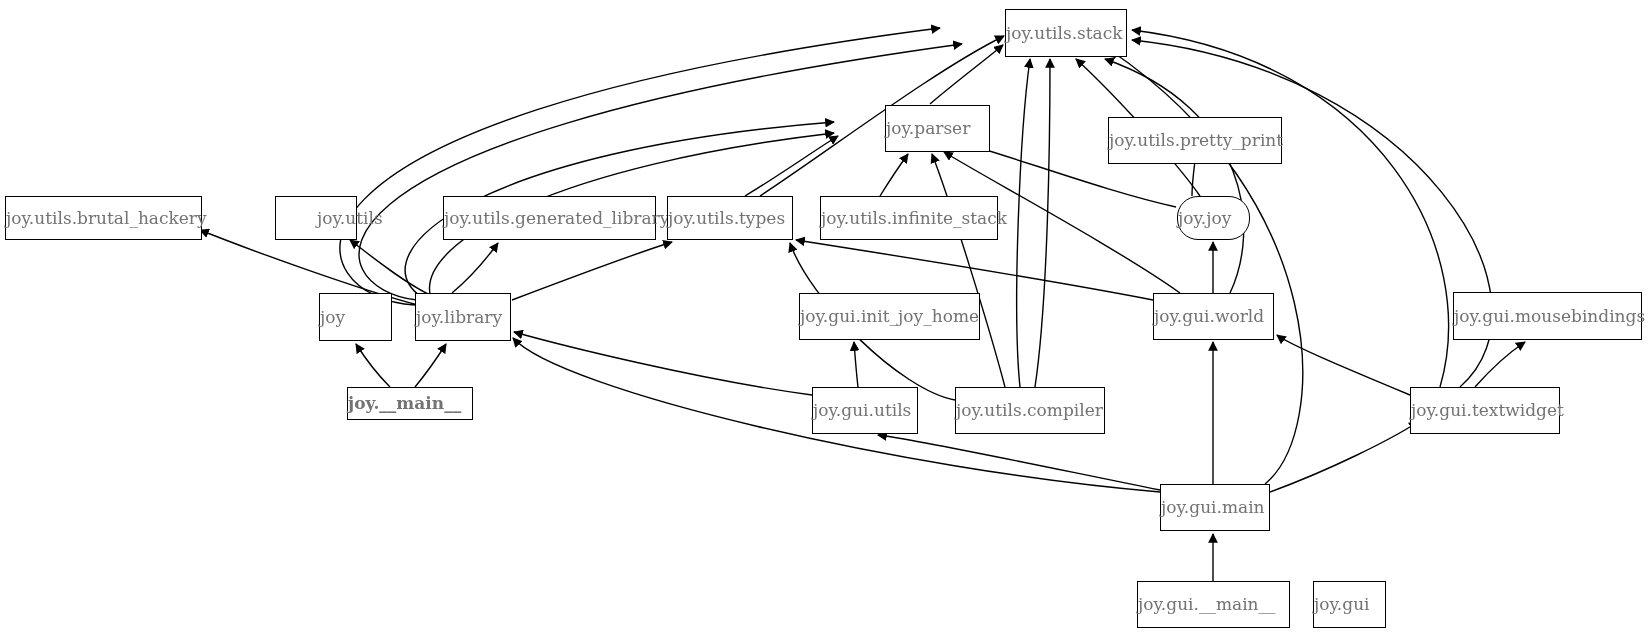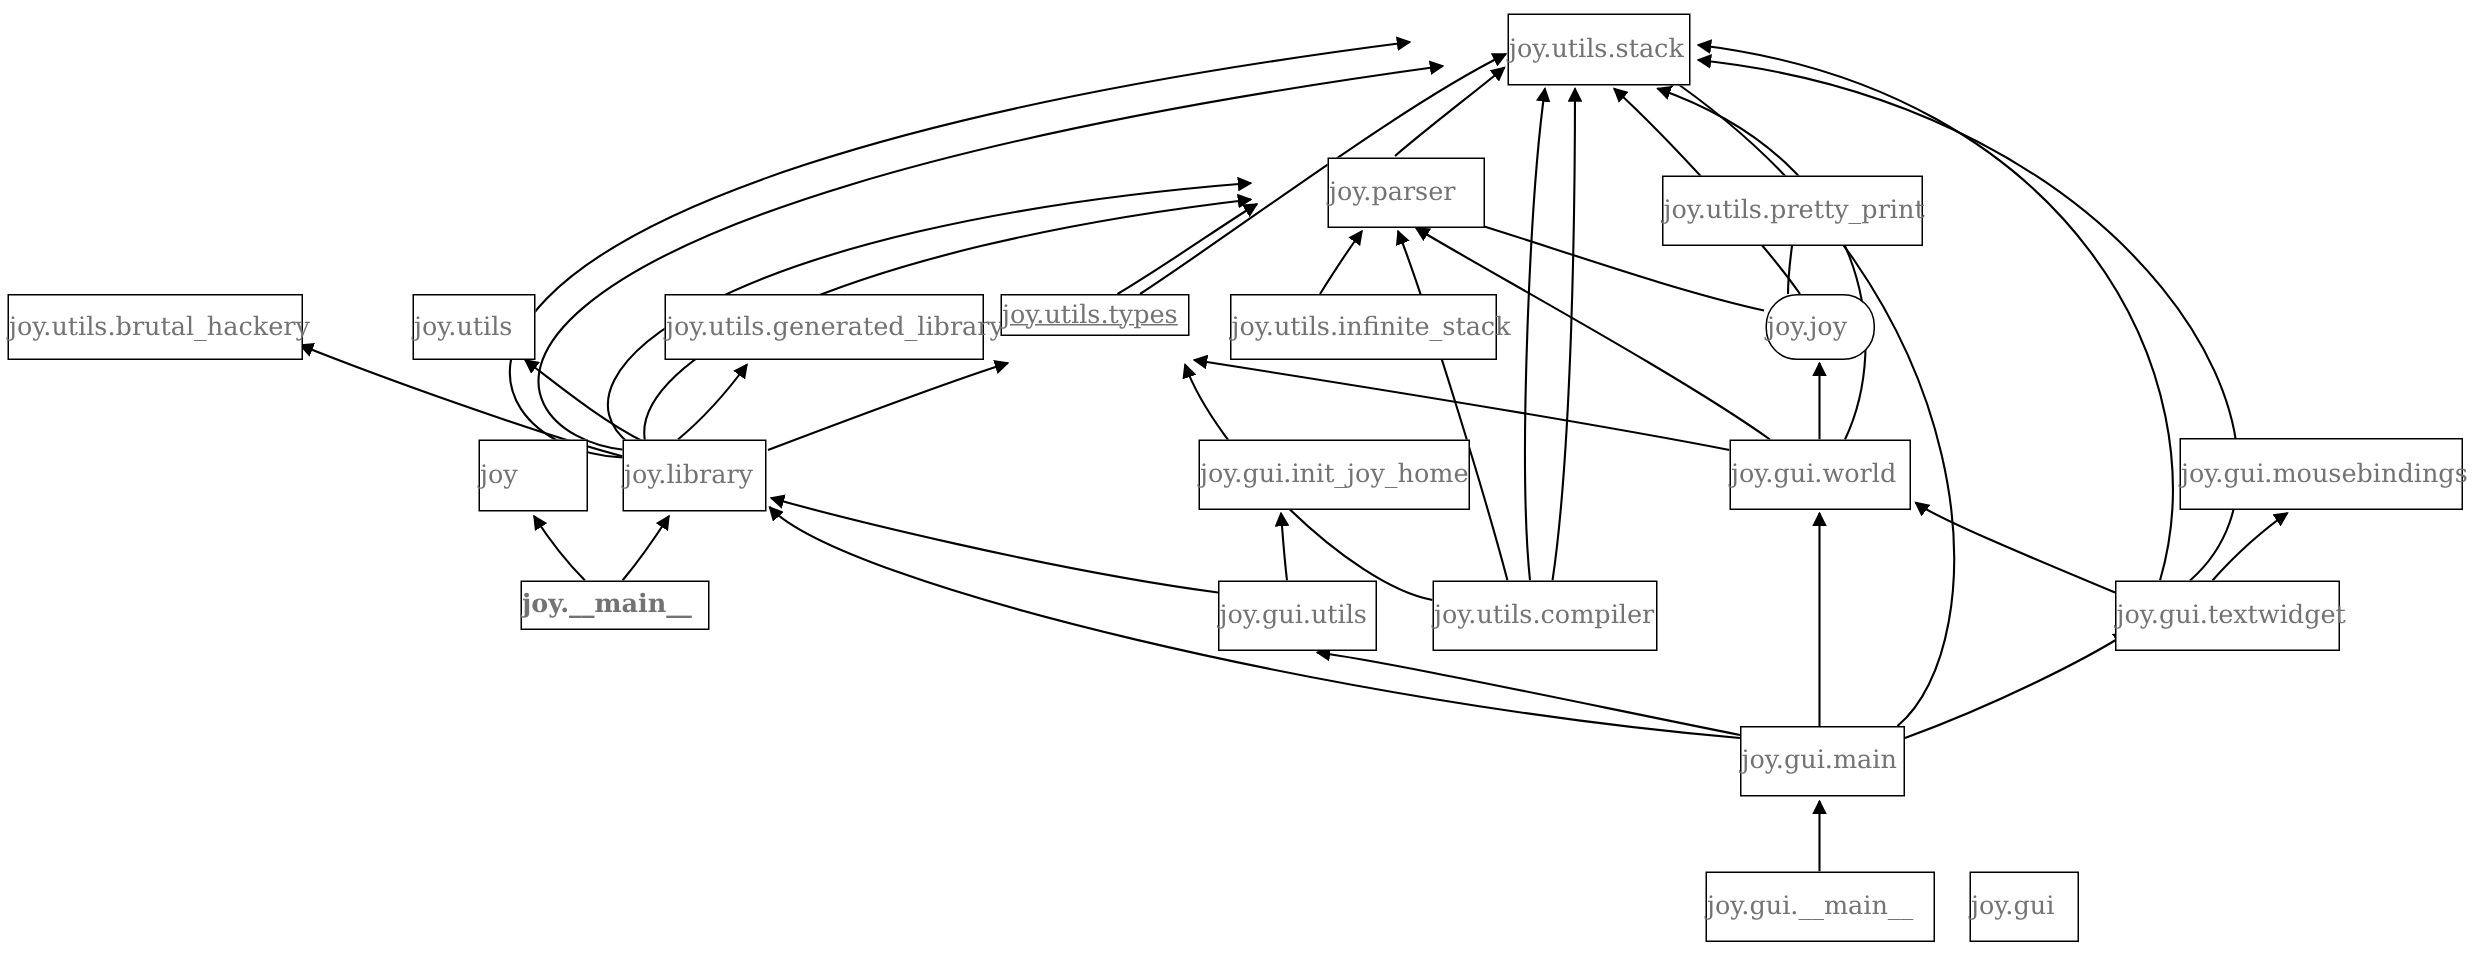--- a/index.html
+++ b/index.html
@@ -82,27 +82,27 @@
       </div>
       <div class="node" style="left: 885px; top: 105px; width: 105px; height: 47px;">
         <span>joy.parser</span>
       </div>
       <div class="node" style="left: 1108px; top: 105px; width: 174px; height: 47px; margin-top: 12px;">
         <span>joy.utils.pretty_print</span>
       </div>
       <div class="node" style="left: 5px; top: 196px; width: 197px; height: 44px;">
         <span>joy.utils.brutal_hackery</span>
       </div>
-      <div class="node" style="left: 275px; top: 196px; width: 82px; height: 44px;">
+      <div class="node" style="left: 275px; top: 196px; width: 82px; height: 44px; padding-left: 41px;">
         <span>joy.utils</span>
       </div>
       <div class="node" style="left: 443px; top: 196px; width: 213px; height: 44px;">
         <span>joy.utils.generated_library</span>
       </div>
-      <div class="node" style="left: 667px; top: 196px; width: 126px; height: 28px; text-decoration: underline;">
+      <div class="node" style="left: 667px; top: 196px; width: 126px; height: 44px;">
         <span>joy.utils.types</span>
       </div>
       <div class="node" style="left: 820px; top: 196px; width: 178px; height: 44px;">
         <span>joy.utils.infinite_stack</span>
       </div>
       <div class="node" style="left: 1177px; top: 196px; width: 73px; height: 44px; border-radius: 21px;">
         <span>joy.joy</span>
       </div>
       <div class="node" style="left: 319px; top: 293px; width: 73px; height: 48px;">
         <span>joy</span>

